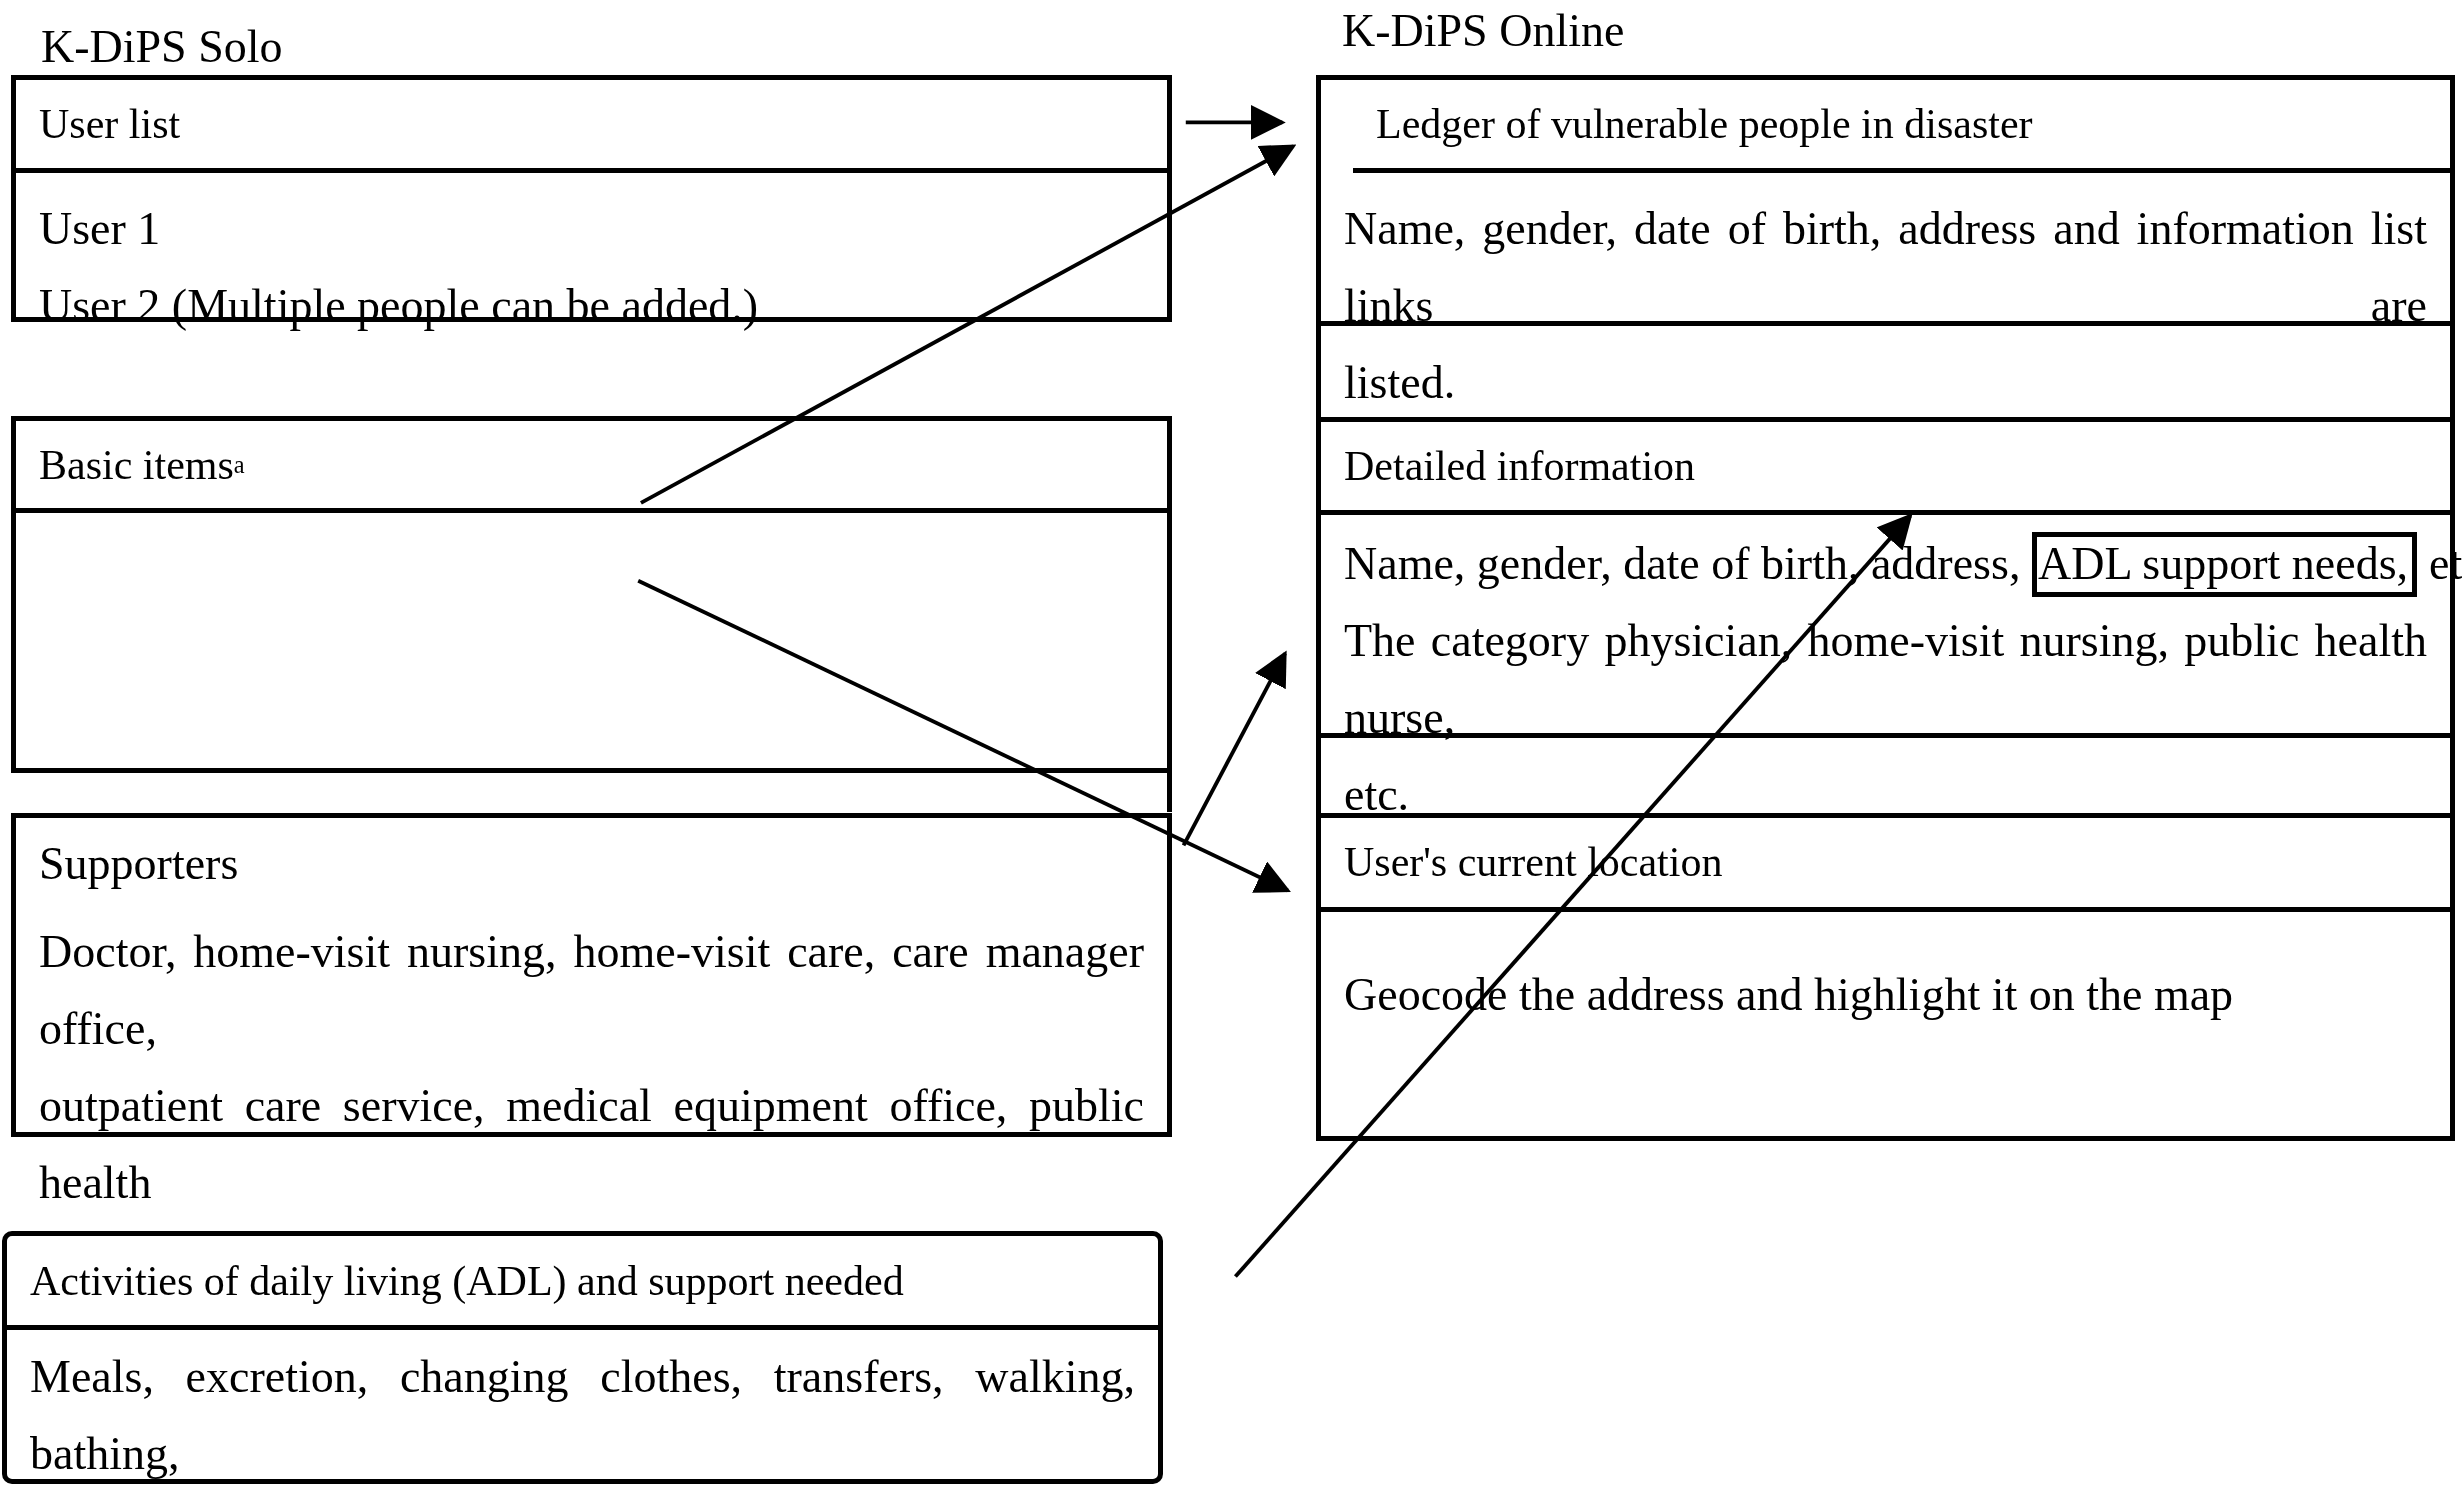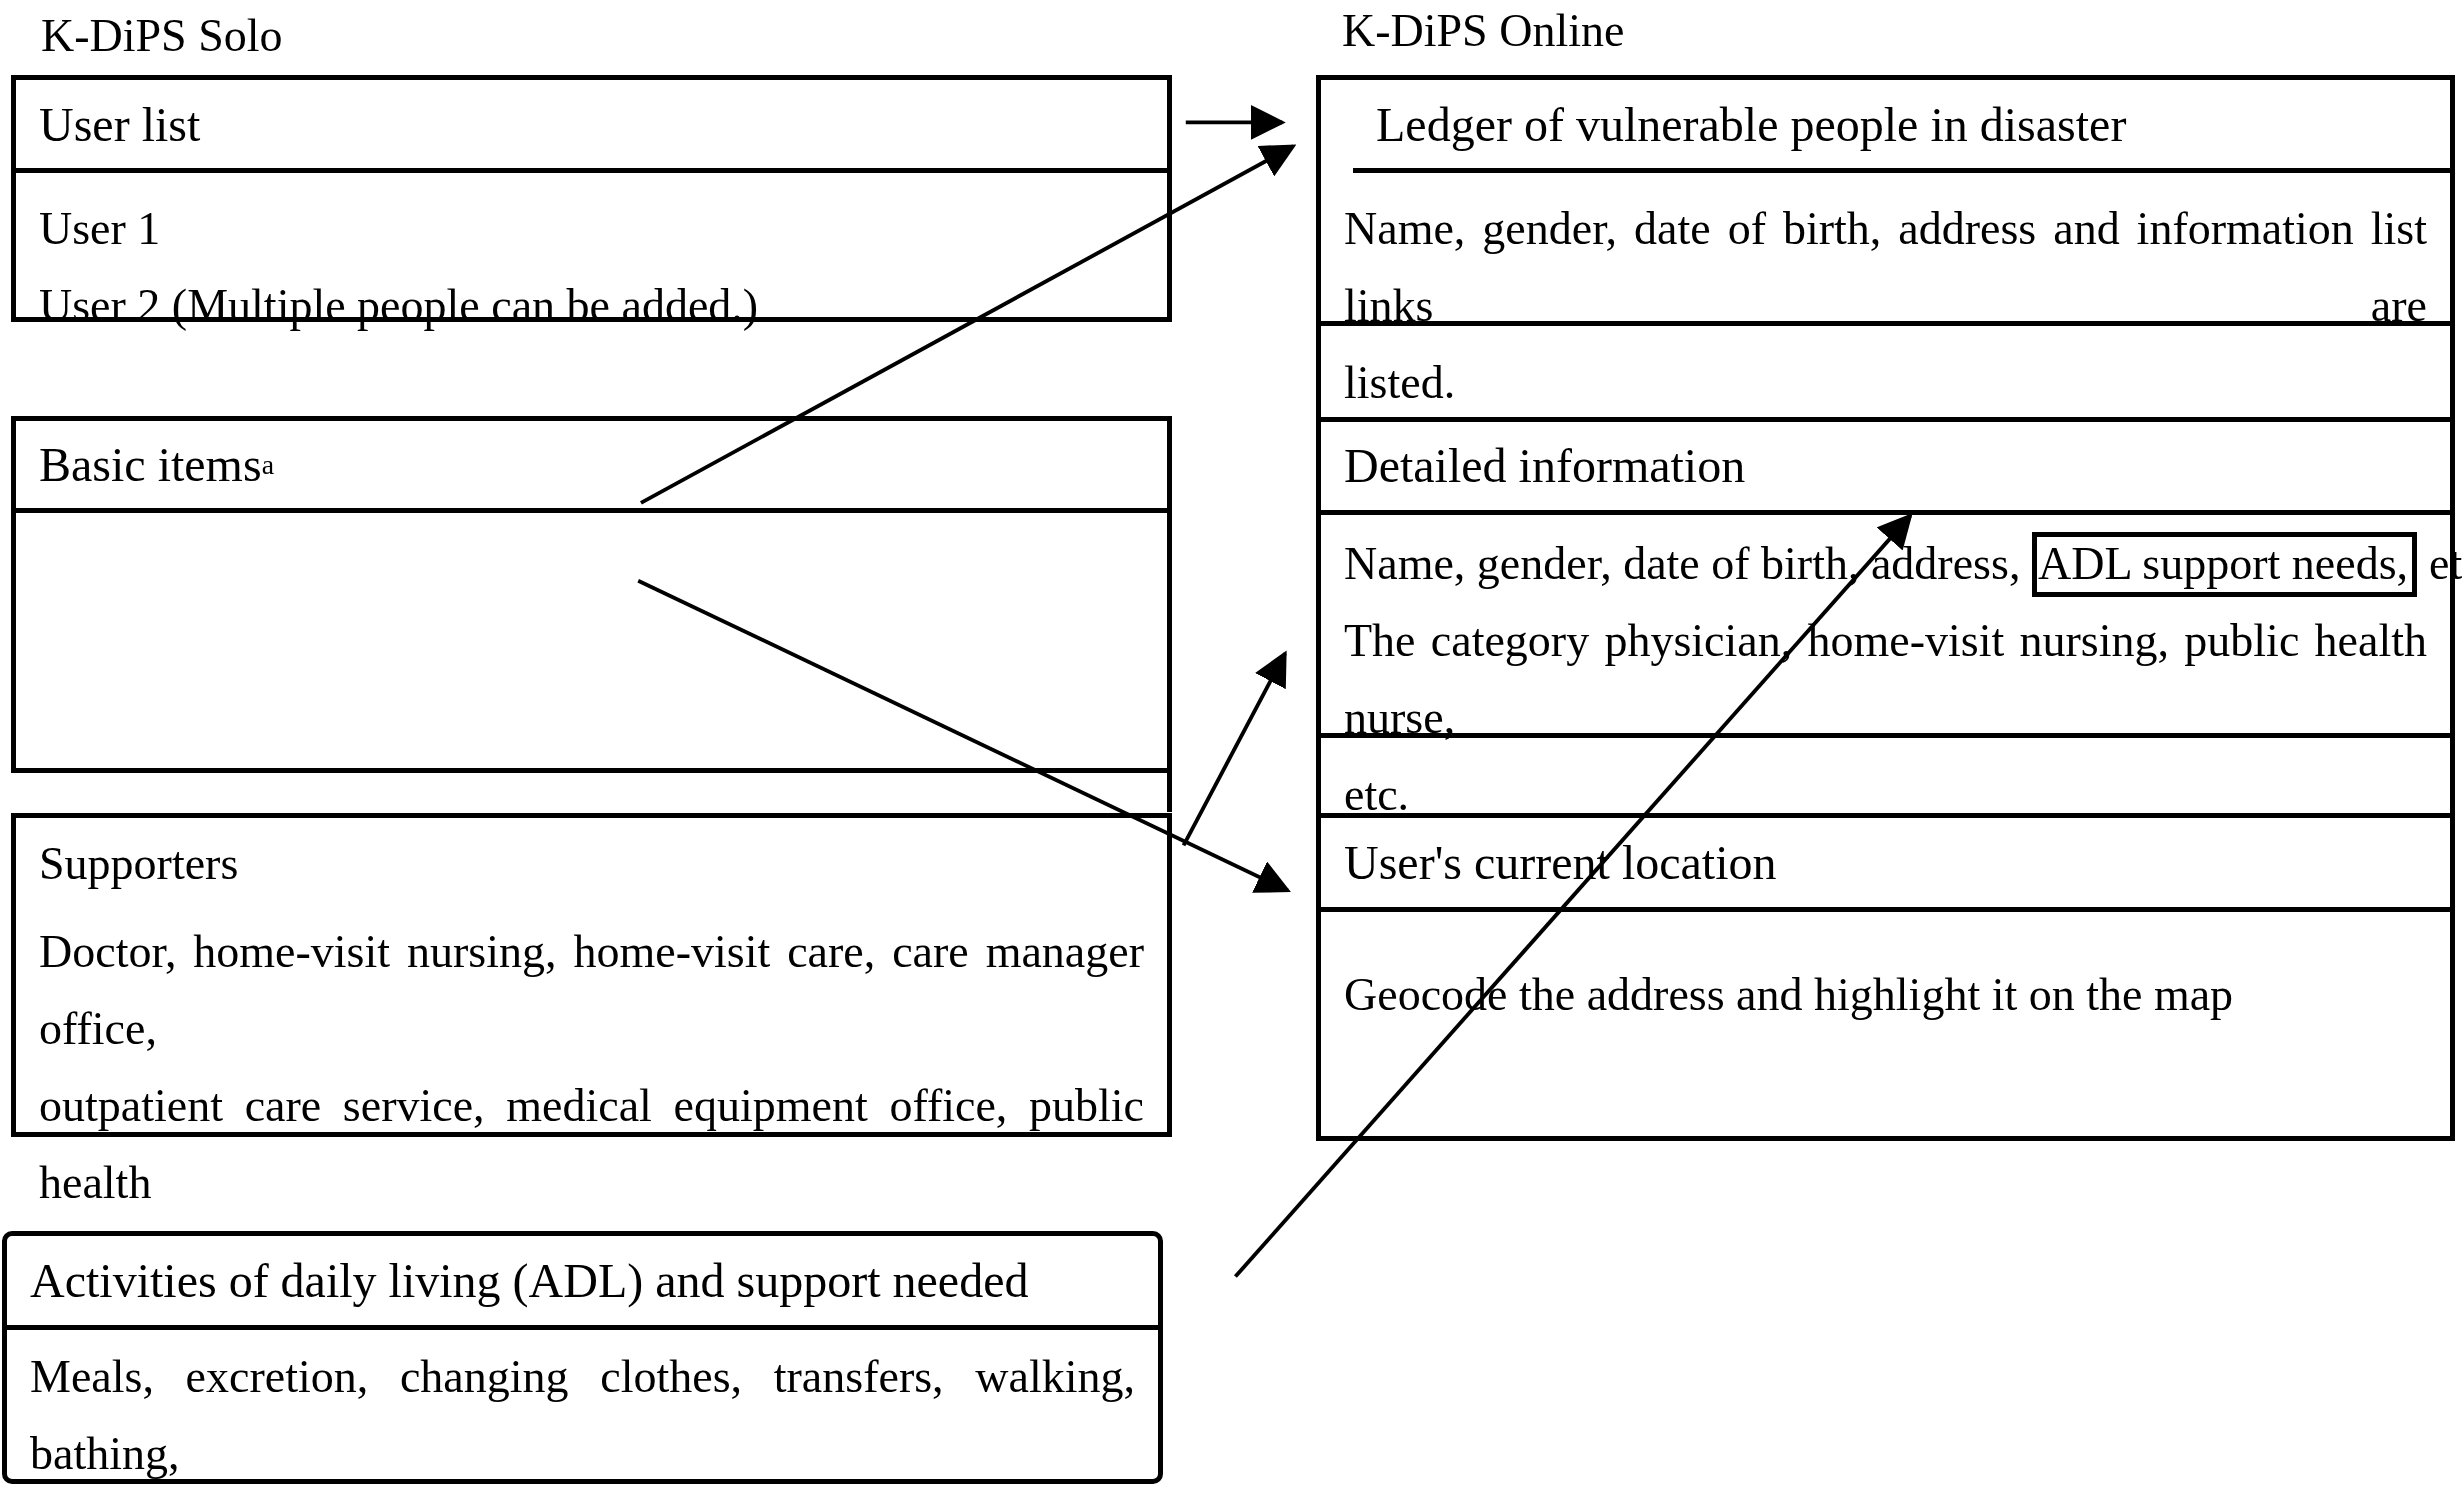--- a/index.html
+++ b/index.html
@@ -13,21 +13,21 @@
     position: absolute; font-size: 46px; white-space: nowrap;
   }
   .tbox {
     position: absolute; border: 5px solid #000; background: #fff;
   }
   .row { position: absolute; left: 0; right: 0; }
   .row.divided { border-bottom: 5px solid #000; }
   .hrow {
     display: flex; align-items: center;
     padding-left: 23px; padding-right: 23px;
-    font-size: 48px; white-space: nowrap;
+    font-size: 42px; white-space: nowrap;
   }
   .brow {
     padding-left: 23px; padding-right: 23px;
     font-size: 46px; line-height: 77px;
   }
   .line { white-space: nowrap; }
   .jline { text-align: justify; text-align-last: justify; white-space: normal; }
   .lline { text-align: left; white-space: nowrap; }
   .phrase-box {
     border: 5px solid #000;
@@ -38,21 +38,21 @@
     position: absolute; width: 5px; background: #000;
   }
   svg.arrows {
     position: absolute; left: 0; top: 0; pointer-events: none; z-index: 50;
   }
   .arrow-line { stroke: #000; stroke-width: 7; fill: none; }
 </style>
 </head>
 <body>
 
-<div class="title" style="left:41px; top:9px;">K-DiPS Solo</div>
+<div class="title" style="left:41px; top:20px;">K-DiPS Solo</div>
 <div class="title" style="left:1342px; top:4.4px;">K-DiPS Online</div>
 
 <div class="tbox" style="left:11px; top:75px; width:1161px; height:247px;">
   <div class="row divided hrow" style="top:0; height:93px;">User list</div>
   <div class="row brow" style="top:93px; bottom:0; padding-top:16.5px;border-radius:20px;">
     <div class="line">User 1</div>
     <div class="line">User 2 (Multiple people can be added.)</div>
   </div>
 </div>
 

